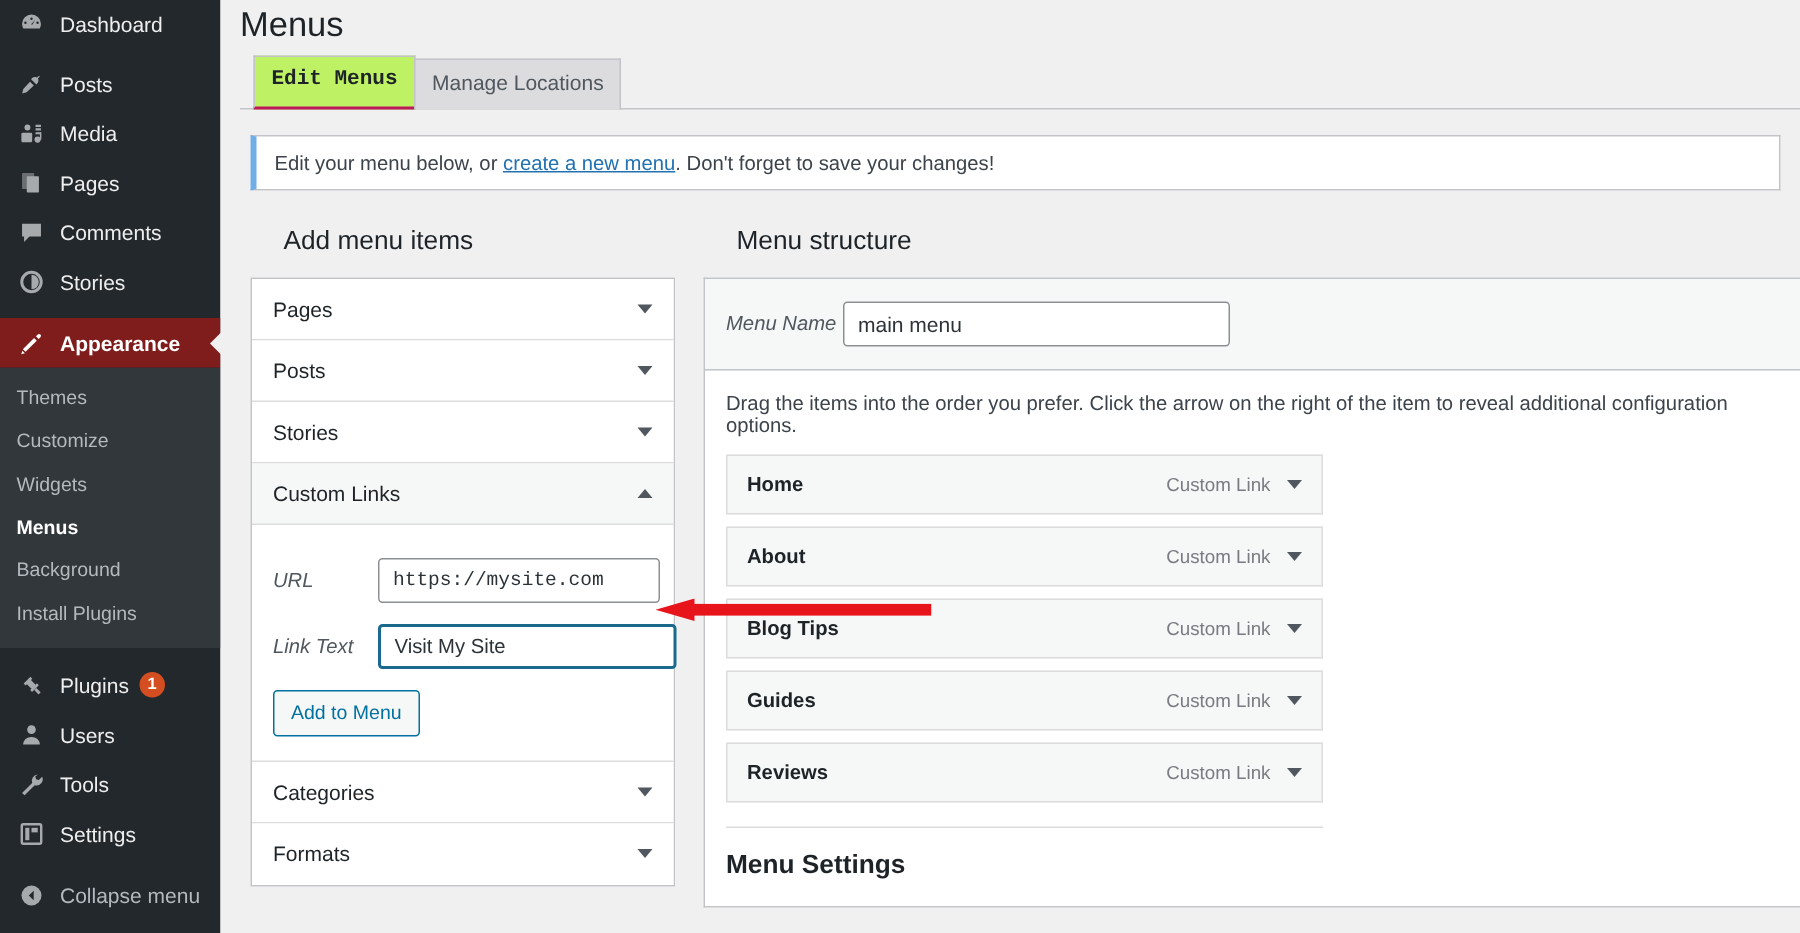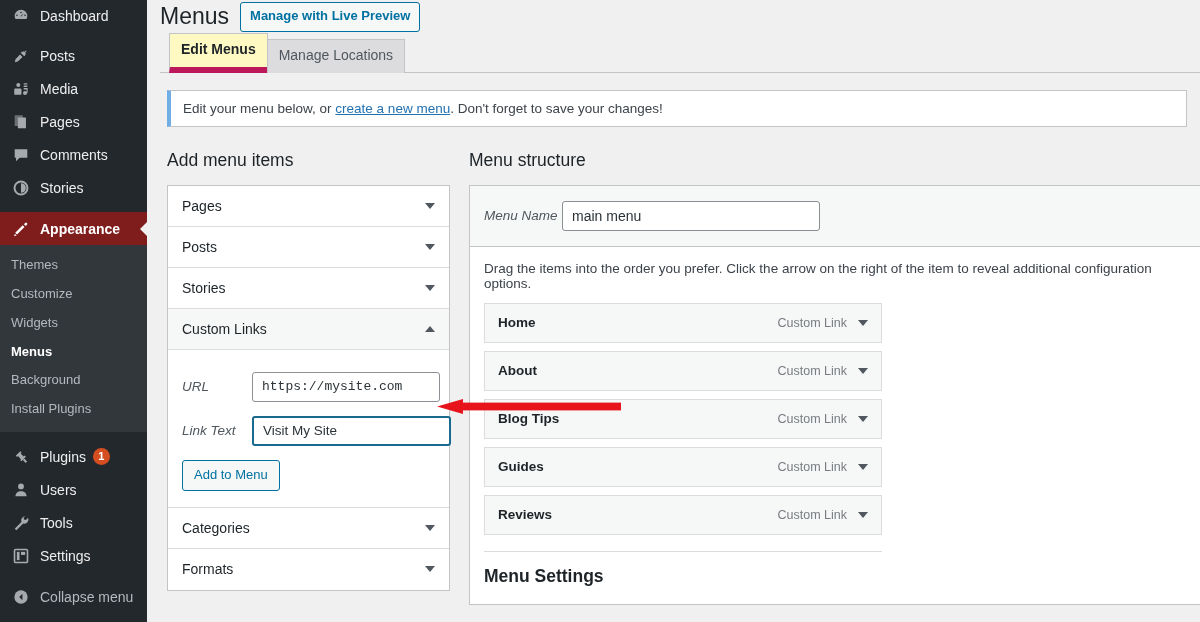--- a/index.html
+++ b/index.html
@@ -132,24 +132,25 @@
     color: #50575e;
     background: #dcdcde;
     border: 1px solid #c3c4c7;
     border-bottom: none;
     margin-bottom: -1px;
     margin-right: -1px;
     cursor: pointer;
     line-height: 1.4;
   }
   .nav-tab.active {
-    background: #fef9c3;
+    background: #bef264;
     color: #1d2327;
     font-weight: bold;
-    border-bottom: 6px solid #be185d;
+    border-bottom: 2px solid #be185d;
+    font-family: Liberation Mono, monospace;
   }
 
   
   .notice {
     margin: 17px 13px 0 7px;
     background: #fff;
     border: 1px solid #c3c4c7;
     border-left: 4px solid #72aee6;
     padding: 10px 12px;
     font-size: 13.5px;
@@ -165,20 +166,21 @@
   }
   .col-left { width: 283px; flex: 0 0 283px; }
   .col-right { flex: 1 1 auto; padding-left: 19px; }
 
   .section-title {
     font-size: 17.5px;
     font-weight: 400;
     color: #1d2327;
     margin-bottom: 13px;
     line-height: 1.3;
+    margin-left: 22px;
   }
 
   
   .accordion {
     background: #fff;
     border: 1px solid #c3c4c7;
   }
   .acc-head {
     display: flex; align-items: center; justify-content: space-between;
     height: 41px;
@@ -469,21 +471,20 @@
       </span>
       <span class="mi-label">Collapse menu</span>
     </div>
   </div>
 
   <div id="wpbody">
     <div class="content-inner">
 
       <div class="page-head">
         <span class="page-title">Menus</span>
-        <span class="live-preview-btn">Manage with Live Preview</span>
       </div>
 
       <div class="nav-tabs">
         <span class="nav-tab active">Edit Menus</span>
         <span class="nav-tab">Manage Locations</span>
       </div>
 
       <div class="notice">
         <span>Edit your menu below, or </span><a href="#">create a new menu</a><span>. Don't forget to save your changes!</span>
       </div>

